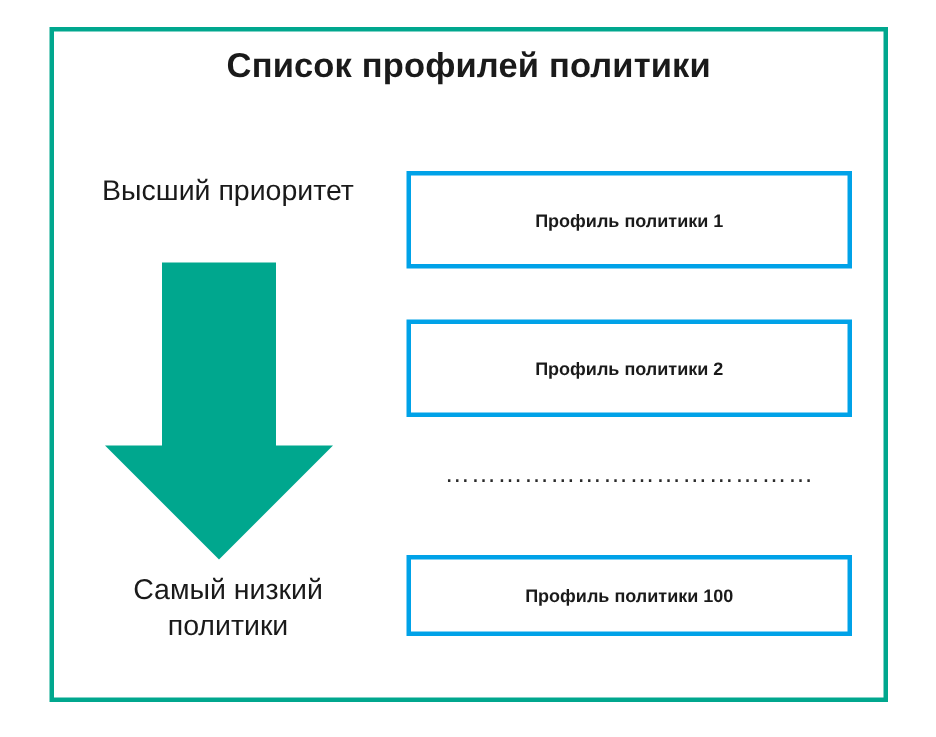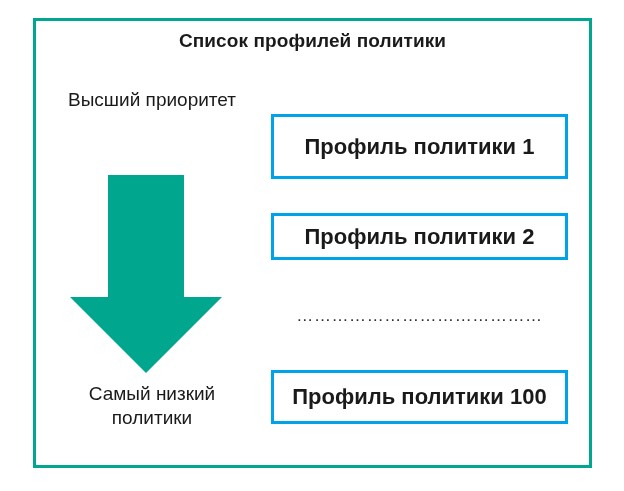--- a/index.html
+++ b/index.html
@@ -33,39 +33,39 @@
     background: #ffffff;
   }
 
   
   #diagram-title {
     position: absolute;
     left: 33px;
     top: 30px;
     width: 559px;
     text-align: center;
-    font-size: 19px;
+    font-size: 23px;
     font-weight: bold;
     color: #1a1a1a;
     letter-spacing: 0.1px;
     white-space: nowrap;
   }
 
   
   .priority-label {
     position: absolute;
     color: #1a1a1a;
     font-size: 19px;
     font-weight: normal;
     line-height: 1.25;
     text-align: center;
   }
   #highest-priority-label {
     left: 40px;
-    top: 88px;
+    top: 116px;
     width: 224px;
   }
   #lowest-priority-label {
     left: 40px;
     top: 382px;
     width: 224px;
   }
 
   
   #priority-arrow {
@@ -82,27 +82,27 @@
     left: 271px;
     width: 297px;
     box-sizing: border-box;
     border: 3px solid #00a2e8;
     background: #ffffff;
     display: flex;
     align-items: center;
     justify-content: center;
   }
   .profile-box-label {
-    font-size: 22px;
+    font-size: 12px;
     font-weight: bold;
     color: #1a1a1a;
     white-space: nowrap;
   }
   #profile-box-0 { top: 114px;  height: 65px; }
-  #profile-box-1 { top: 213px;  height: 47px; }
+  #profile-box-1 { top: 213px;  height: 65px; }
   #profile-box-2 { top: 370px;  height: 54px; }
 
   
   #ellipsis-separator {
     position: absolute;
     left: 271px;
     top: 306px;
     width: 297px;
     text-align: center;
     font-size: 17px;

